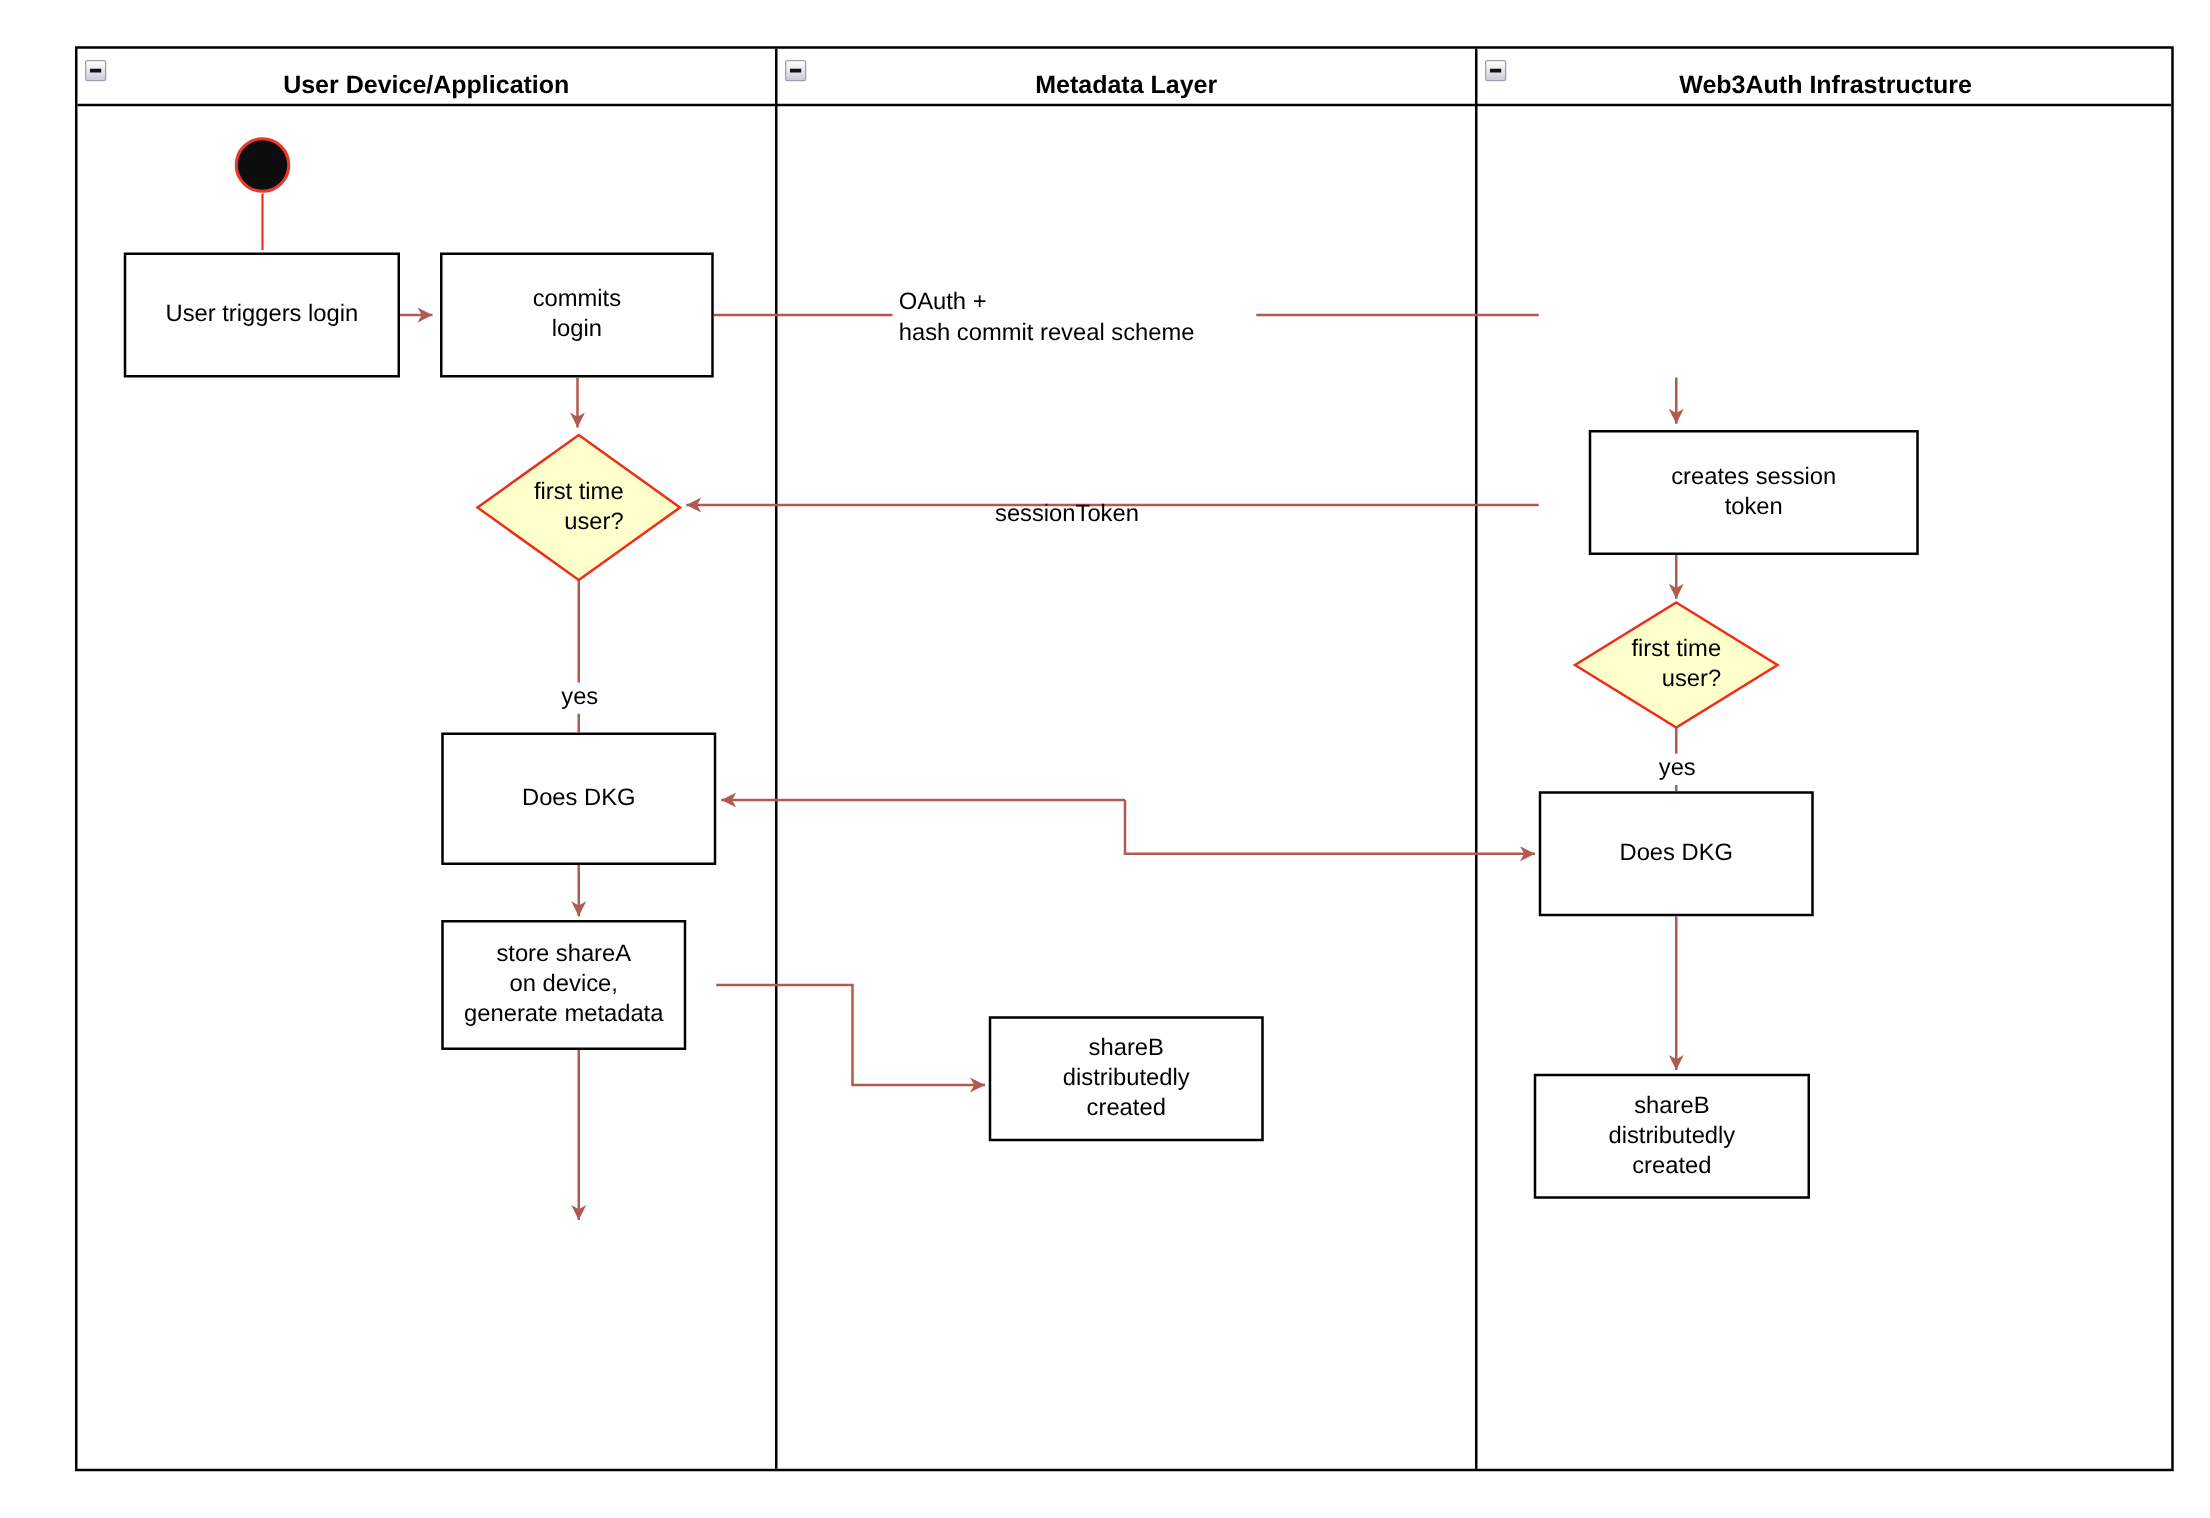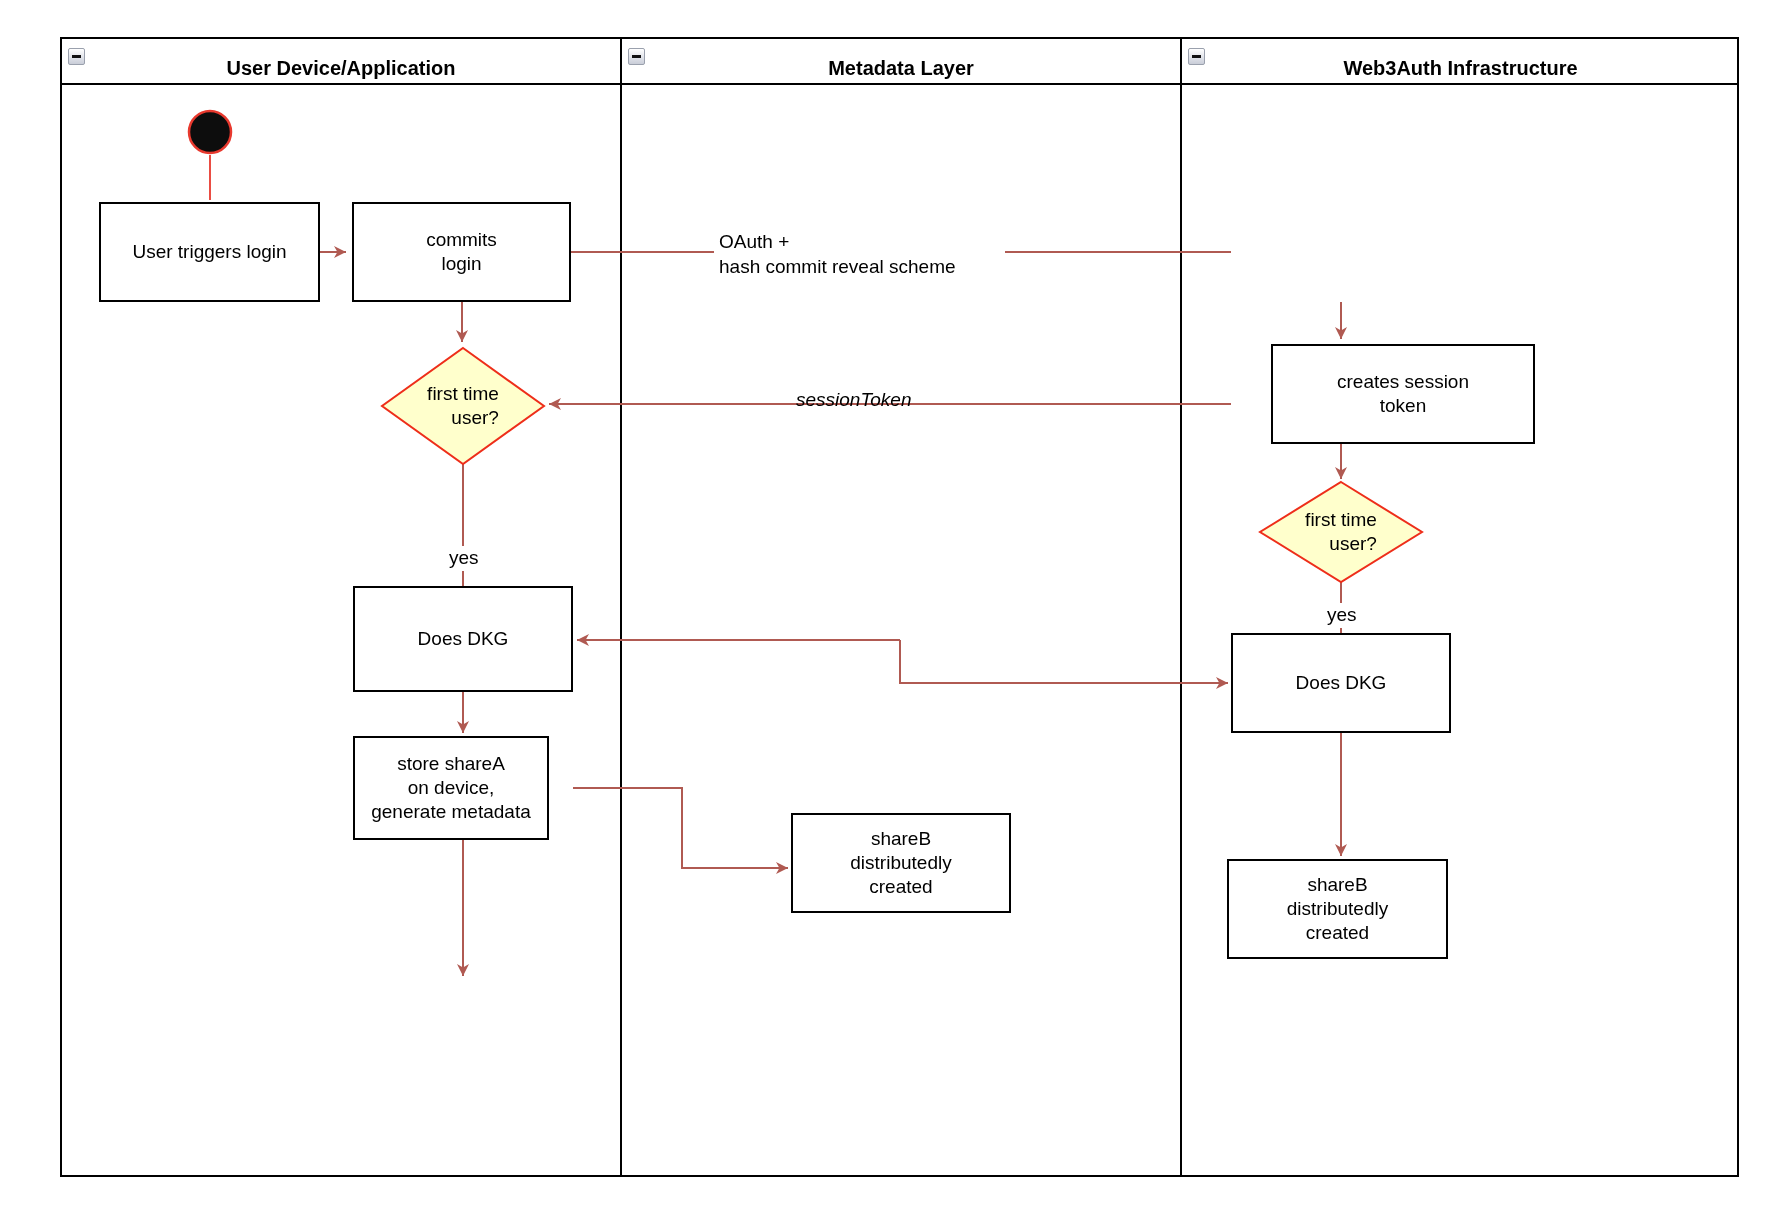--- a/index.html
+++ b/index.html
@@ -109,17 +109,17 @@
 distributedly
 created</div>
 
   <div class="diamond-label" style="left:393px;top:358px;width:140px;height:96px;">first time
 user?</div>
   <div class="diamond-label" style="left:1271px;top:484px;width:140px;height:96px;">first time
 user?</div>
 
   <div class="edge-label bg" style="left:714px;top:230px;width:281px;">OAuth +
 hash commit reveal scheme</div>
-  <div class="edge-label" style="left:796px;top:388px;width:120px;font-style:italic;">sessionToken</div>
+  <div class="edge-label" style="left:796px;top:400px;width:120px;">sessionToken</div>
   <div class="edge-label bg" style="left:444px;top:546px;width:46px;">yes</div>
   <div class="edge-label bg" style="left:1322px;top:603px;width:46px;">yes</div>
 
 </div>
 
 </body></html>

